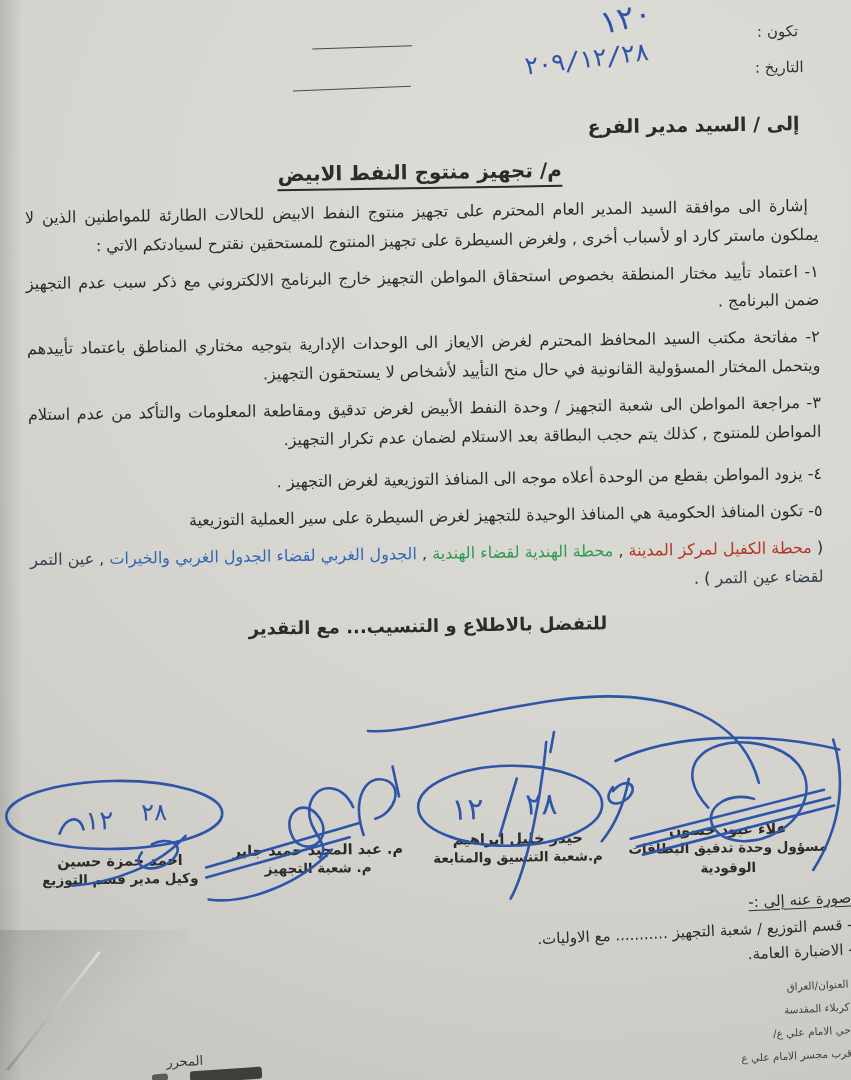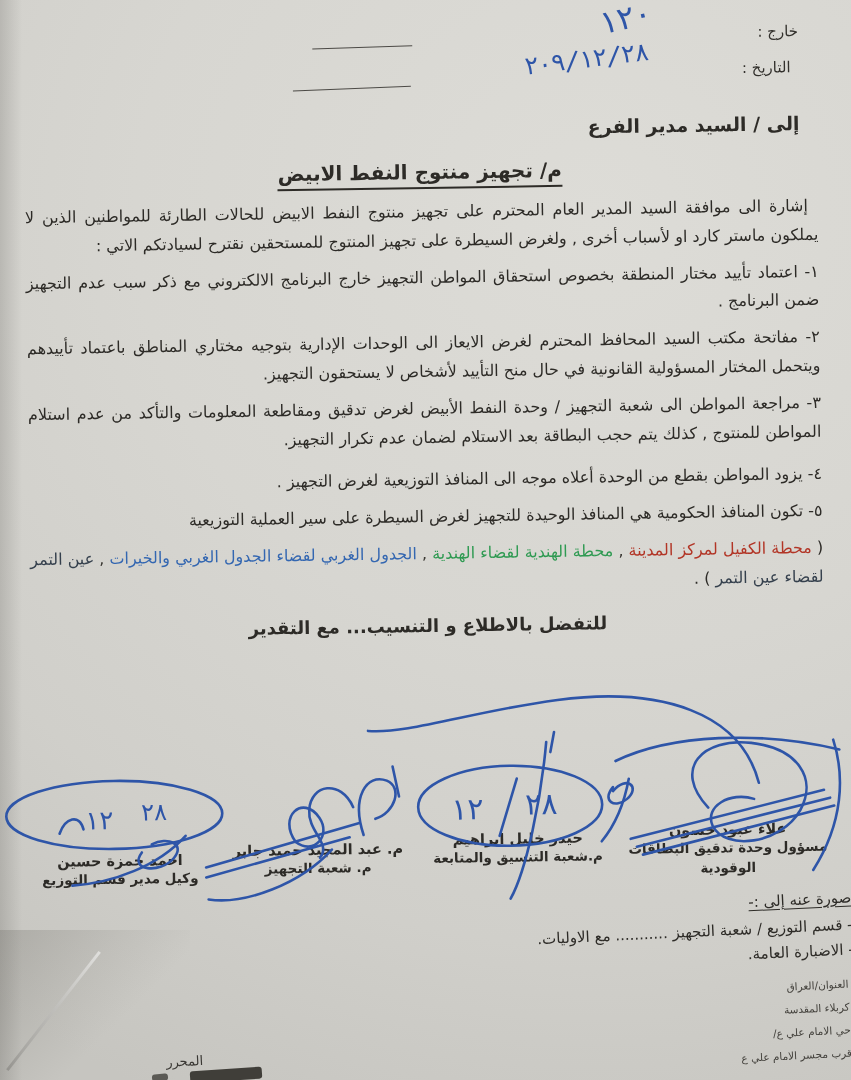--- a/index.html
+++ b/index.html
@@ -22,21 +22,21 @@
     transform:rotate(38deg);}
   .smudge{position:absolute;background:#403e39;border-radius:3px;}
   .smudge-1{left:190px;top:1069px;width:72px;height:12px;transform:rotate(-4deg);}
   .smudge-2{left:152px;top:1074px;width:16px;height:7px;transform:rotate(-6deg);opacity:.8;}
 
   .content{position:absolute;inset:0;direction:rtl;color:#2d2b27;transform:rotate(-0.9deg);}
 
   
   .field-label{position:absolute;font-size:15px;color:#33312d;}
   .num-label{right:45px;top:28px;}
-  .date-label{right:53px;top:64px;}
+  .date-label{right:40px;top:64px;}
   .blank-line{position:absolute;border-top:1.6px solid #4c4a46;}
   .line1{left:320px;top:46px;width:100px;transform:rotate(-1deg);}
   .line2{left:300px;top:87px;width:118px;transform:rotate(-1.5deg);}
   .hand{color:#2e55a8;position:absolute;}
   .hand-number{left:608px;top:2px;font-size:32px;letter-spacing:7px;transform:rotate(-12deg);direction:ltr;}
   .hand-date{left:532px;top:46px;font-size:25px;transform:rotate(-6deg);display:flex;direction:ltr;align-items:center;gap:3px;}
   .hand-date .slash{display:inline-block;transform:rotate(12deg);font-size:27px;}
   .recipient{position:absolute;right:45px;top:118px;font-size:19px;font-weight:bold;}
   .subject-wrap{position:absolute;top:160px;left:0;width:100%;text-align:center;}
   .subject-text{font-size:20px;font-weight:bold;border-bottom:2px solid #2d2b27;padding-bottom:3px;}
@@ -82,21 +82,21 @@
 <div class="paper">
   <div class="edge-shade-left"></div>
   <div class="fold-bl"></div>
   <div class="fold-crease"></div>
   <div class="smudge smudge-1"></div>
   <div class="smudge smudge-2"></div>
 
   <div class="content">
 
     <div class="hand hand-number">١٢٠</div>
-    <span class="field-label num-label">خارج :</span>
+    <span class="field-label num-label">تكون :</span>
     <div class="blank-line line1"></div>
 
     <div class="hand hand-date">
       <span>٢٠٩</span>
       <span class="slash">/</span>
       <span>١٢</span>
       <span class="slash">/</span>
       <span>٢٨</span>
     </div>
     <span class="field-label date-label">التاريخ :</span>

